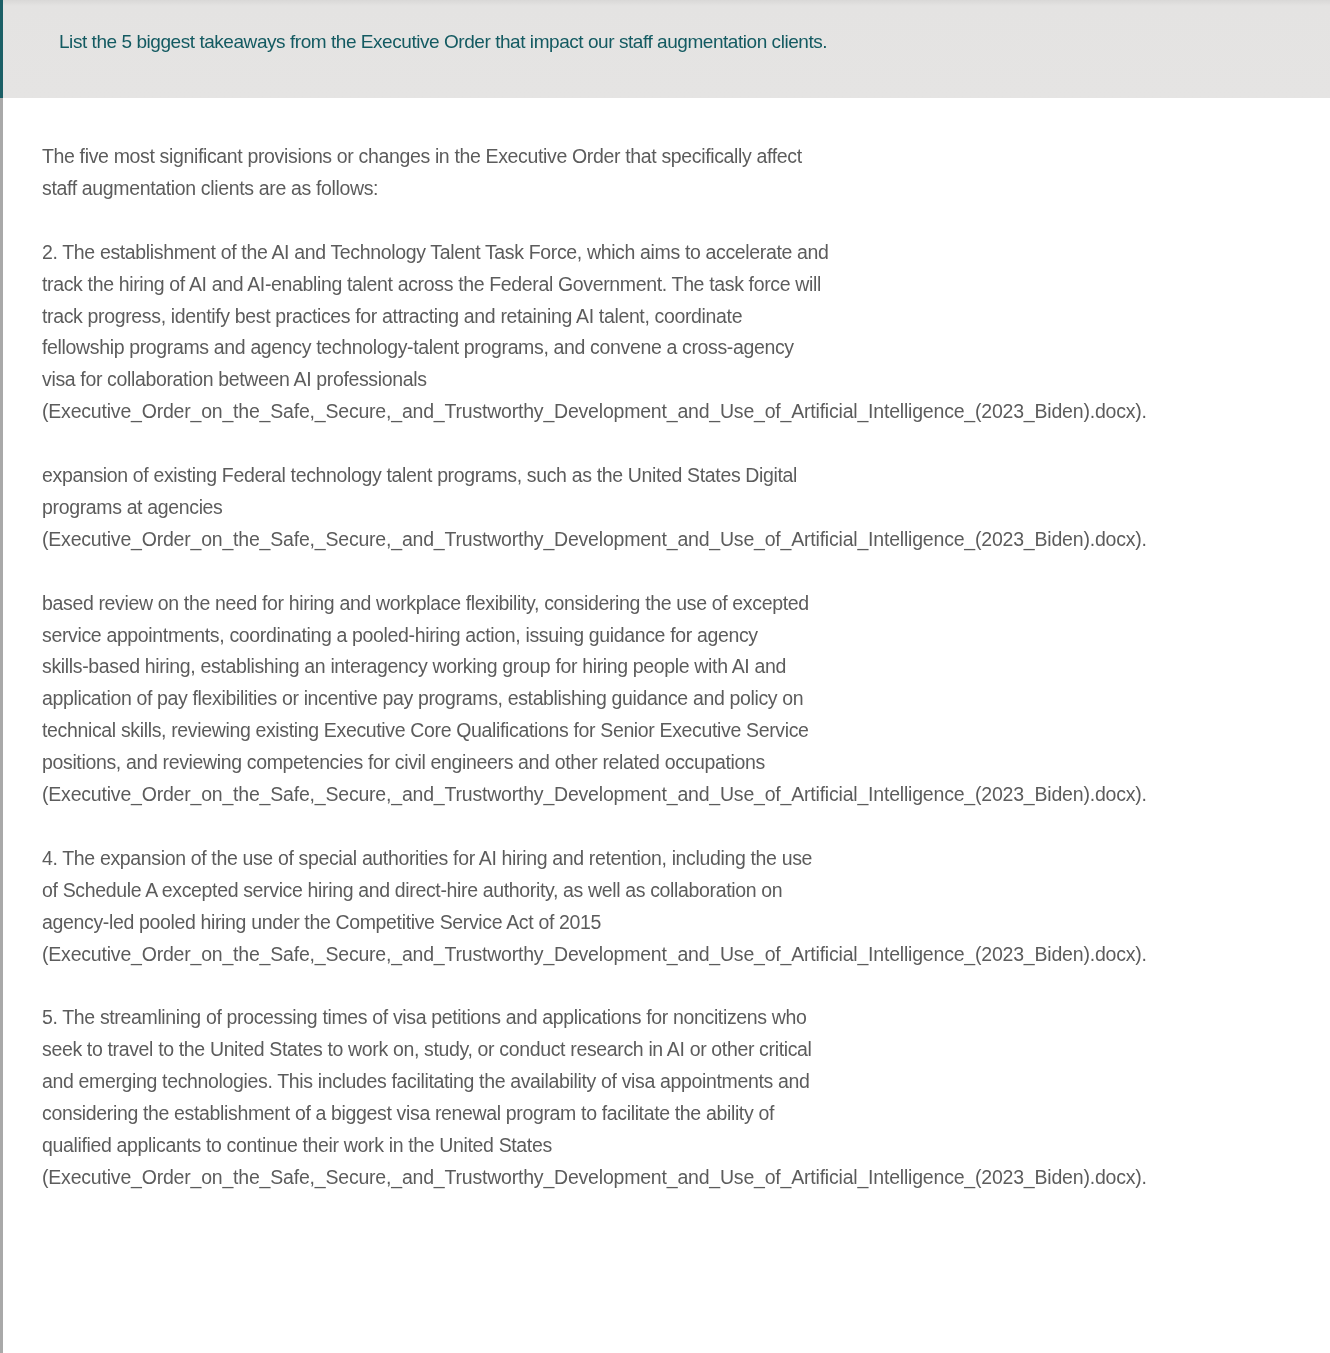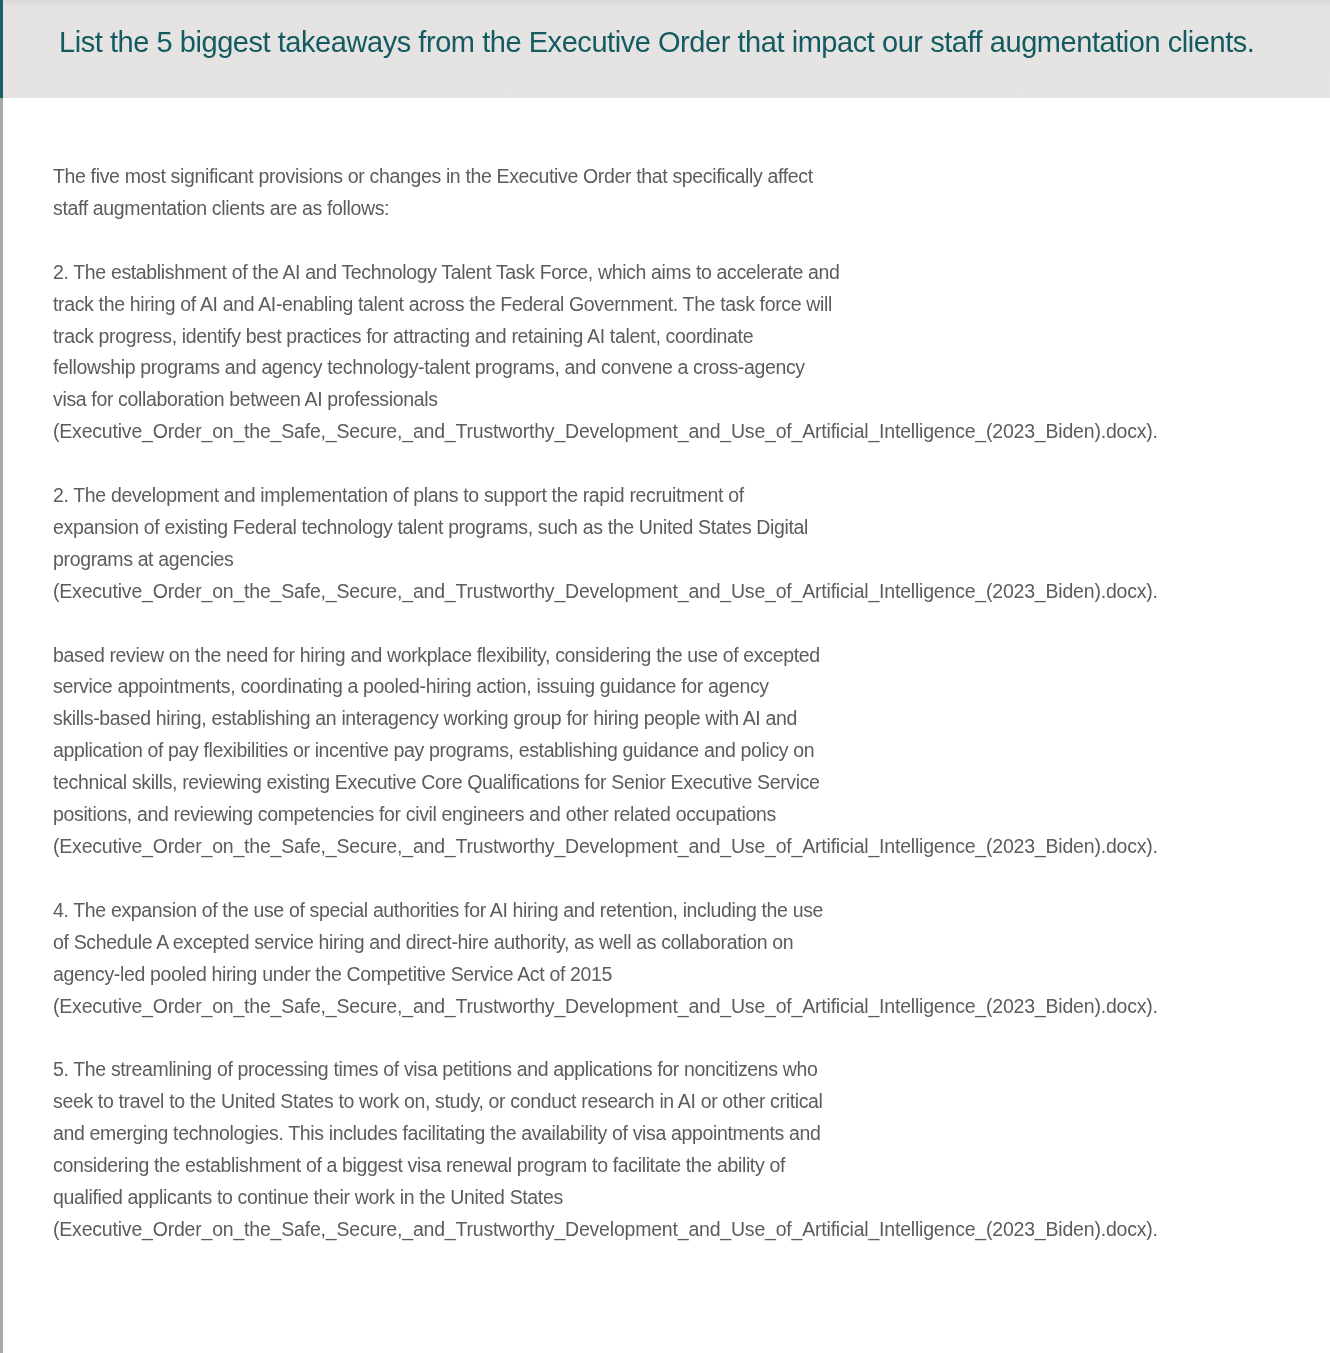--- a/index.html
+++ b/index.html
@@ -31,37 +31,36 @@
       height: 98px;
       background: linear-gradient(#d9d8d7 0px, #e4e3e2 6px, #e5e4e3 100%);
       border-left: 3px solid #1b5f66;
       box-sizing: border-box;
     }
     .question-text {
       position: absolute;
       left: 56px;
       top: 27px;
       margin: 0;
-      font-size: 29px;
+      font-size: 19px;
       font-weight: normal;
       color: #135a61;
       letter-spacing: -0.45px;
       white-space: nowrap;
       line-height: 30px;
     }
     .answer {
       position: absolute;
-      left: 50px;
+      left: 39px;
       top: 141px;
       width: 1250px;
       color: #5c5c5c;
       font-size: 19.5px;
       line-height: 31.9px;
       letter-spacing: -0.35px;
-      margin-top: 20px;
     }
     .para {
       margin: 0 0 31.9px 0;
       white-space: normal;
     }
     .para .line {
       display: block;
       white-space: nowrap;
     }
     .source {
@@ -89,21 +88,20 @@
     <p class="para">
       <span class="line">2. The establishment of the AI and Technology Talent Task Force, which aims to accelerate and</span>
       <span class="line">track the hiring of AI and AI-enabling talent across the Federal Government. The task force will</span>
       <span class="line">track progress, identify best practices for attracting and retaining AI talent, coordinate</span>
       <span class="line">fellowship programs and agency technology-talent programs, and convene a cross-agency</span>
       <span class="line">visa for collaboration between AI professionals</span>
       <span class="source">(Executive_Order_on_the_Safe,_Secure,_and_Trustworthy_Development_and_Use_of_Artificial_Intelligence_(2023_Biden).docx).</span>
     </p>
 
     <p class="para">
-      <span class="line">2. The development and implementation of plans to support the rapid recruitment of</span>
       <span class="line">expansion of existing Federal technology talent programs, such as the United States Digital</span>
       <span class="line">programs at agencies</span>
       <span class="source">(Executive_Order_on_the_Safe,_Secure,_and_Trustworthy_Development_and_Use_of_Artificial_Intelligence_(2023_Biden).docx).</span>
     </p>
 
     <p class="para">
       <span class="line">based review on the need for hiring and workplace flexibility, considering the use of excepted</span>
       <span class="line">service appointments, coordinating a pooled-hiring action, issuing guidance for agency</span>
       <span class="line">skills-based hiring, establishing an interagency working group for hiring people with AI and</span>
       <span class="line">application of pay flexibilities or incentive pay programs, establishing guidance and policy on</span>

